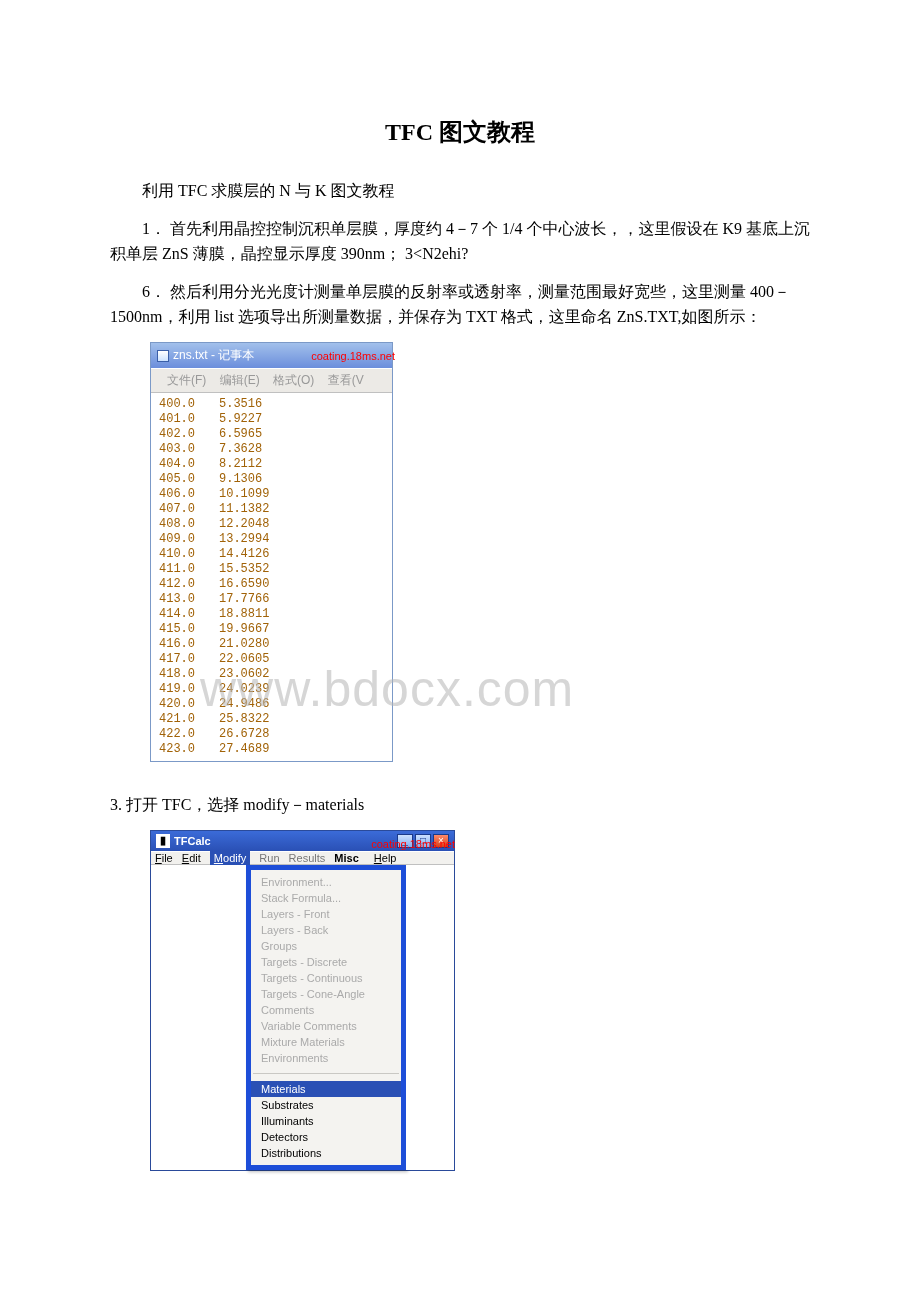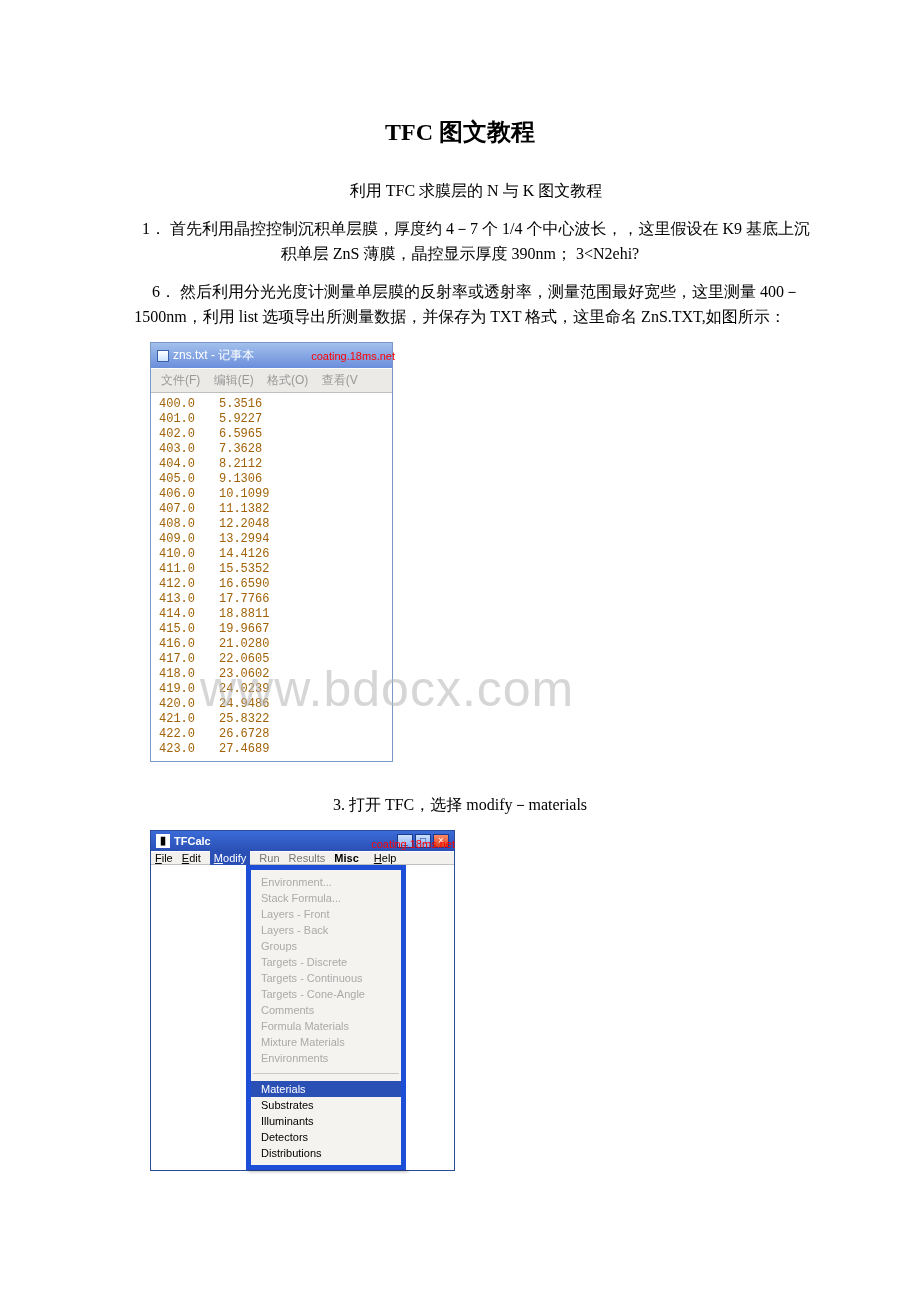--- a/index.html
+++ b/index.html
@@ -21,21 +21,20 @@
     font-size: 24px;
     font-weight: bold;
     margin-bottom: 30px;
   }
   .para {
     font-family: "SimSun", "Times New Roman", serif;
     font-size: 16px;
     line-height: 1.6;
     margin: 0 0 12px 0;
     text-indent: 2em;
-    text-align: center;
   }
   .para.first {
     text-indent: 2em;
   }
   
   .notepad-wrap {
     margin: 12px 0 30px 40px;
     position: relative;
     width: 243px;
   }
@@ -72,21 +71,21 @@
     box-sizing: border-box;
     display: inline-block;
   }
   .np-menu {
     background: #eceae6;
     border-top: 1px solid #fff;
     border-bottom: 1px solid #c0c0c0;
     font-family: "SimSun", sans-serif;
     font-size: 12px;
     color: #999;
-    padding: 3px 10px;
+    padding: 3px 16px;
   }
   .np-menu span {
     margin-right: 10px;
   }
   .np-content {
     padding: 4px 8px;
     font-size: 12px;
     line-height: 1.25;
     color: #a16207;
     white-space: pre;
@@ -279,21 +278,21 @@
             <div class="tfc-ddsection">
               <div class="tfc-dditem">Environment...</div>
               <div class="tfc-dditem">Stack Formula...</div>
               <div class="tfc-dditem">Layers - Front</div>
               <div class="tfc-dditem">Layers - Back</div>
               <div class="tfc-dditem">Groups</div>
               <div class="tfc-dditem">Targets - Discrete</div>
               <div class="tfc-dditem">Targets - Continuous</div>
               <div class="tfc-dditem">Targets - Cone-Angle</div>
               <div class="tfc-dditem">Comments</div>
-              <div class="tfc-dditem">Formula Materials</div>
+              <div class="tfc-dditem">Variable Comments</div>
               <div class="tfc-dditem">Mixture Materials</div>
               <div class="tfc-dditem">Environments</div>
             </div>
             <div class="tfc-ddsep"></div>
             <div class="tfc-ddsection">
               <div class="tfc-dditem enabled active">Materials</div>
               <div class="tfc-dditem enabled">Substrates</div>
               <div class="tfc-dditem enabled">Illuminants</div>
               <div class="tfc-dditem enabled">Detectors</div>
               <div class="tfc-dditem enabled">Distributions</div>

